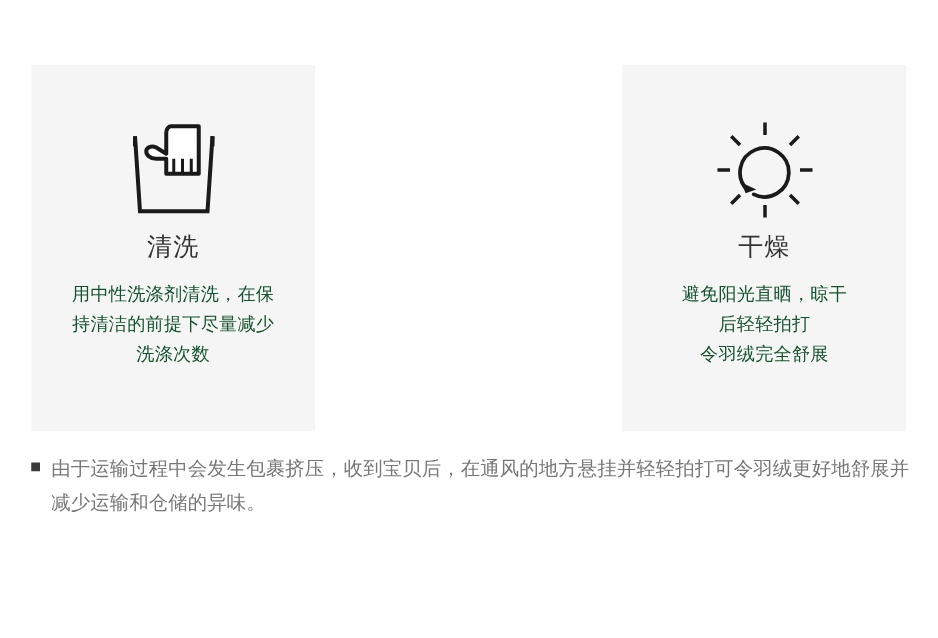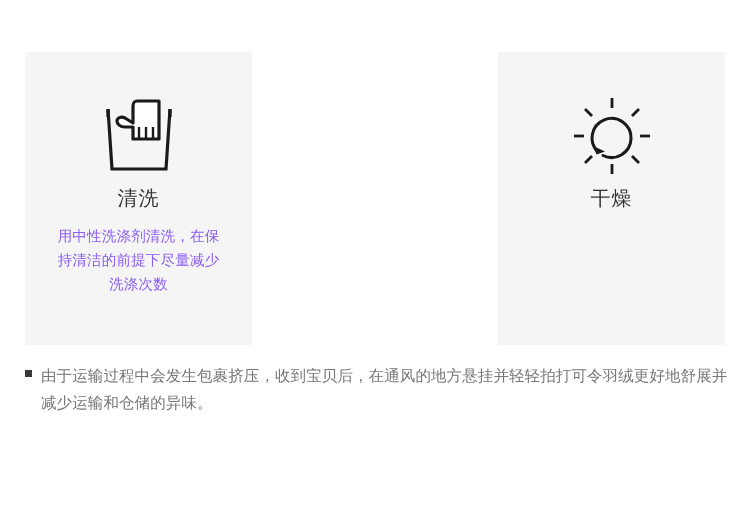--- a/index.html
+++ b/index.html
@@ -53,21 +53,21 @@
     color: #333333;
     font-weight: normal;
     letter-spacing: 1px;
     margin-top: 4px;
     text-align: center;
   }
   .card-desc {
     margin-top: 14px;
     font-size: 14.5px;
     line-height: 24px;
-    color: #8b5cf6;
+    color: #14532d;
     text-align: center;
     width: 196px;
     letter-spacing: 0.2px;
     white-space: pre-line;
   }
   .footer-note {
     position: absolute;
     left: 25px;
     top: 362px;
     width: 708px;
@@ -126,20 +126,23 @@
           <path d="M69 41 L79 41" stroke="#1a1a1a" stroke-width="2.8" stroke-linecap="butt"></path>
           <path d="M14 14 L21 21" stroke="#1a1a1a" stroke-width="2.8" stroke-linecap="butt"></path>
           <path d="M61 61 L68 68" stroke="#1a1a1a" stroke-width="2.8" stroke-linecap="butt"></path>
           <path d="M68 14 L61 21" stroke="#1a1a1a" stroke-width="2.8" stroke-linecap="butt"></path>
           <path d="M21 61 L14 68" stroke="#1a1a1a" stroke-width="2.8" stroke-linecap="butt"></path>
           <path d="M27 57 A19.5 19.5 0 1 1 32 60.5" stroke="#1a1a1a" stroke-width="3" fill="none" stroke-linecap="round"></path>
           <path d="M22 51 L25.5 59.5 L34 56.5 Z" fill="#1a1a1a"></path>
         </svg>
       </div>
       <div class="card-title">干燥</div>
+      <div class="card-desc">避免阳光直晒，晾干
+后轻轻拍打
+令羽绒完全舒展</div>
     </div>
 
   </div>
 
   <div class="footer-note">
     <div class="bullet-square"></div>
     <div class="footer-text">由于运输过程中会发生包裹挤压，收到宝贝后，在通风的地方悬挂并轻轻拍打可令羽绒更好地舒展并减少运输和仓储的异味。</div>
   </div>
 
 </div>

